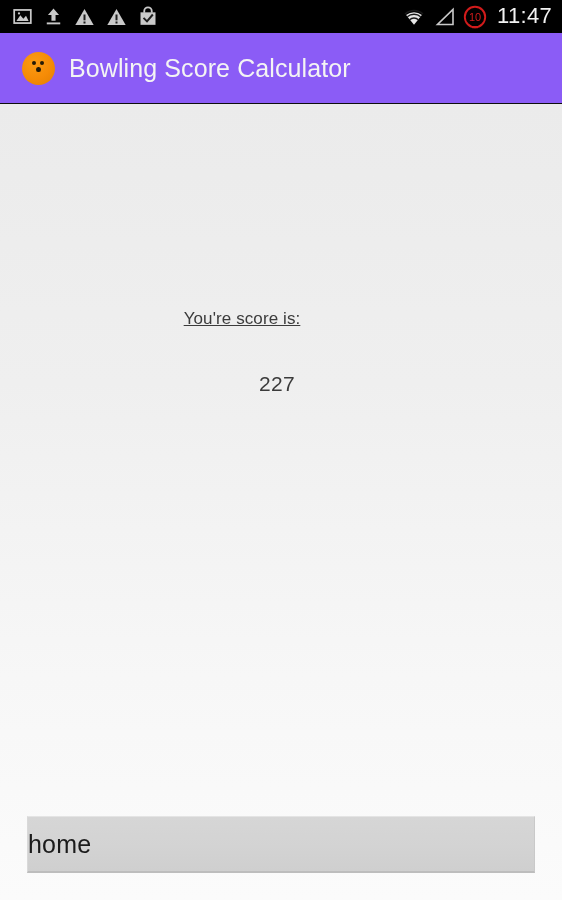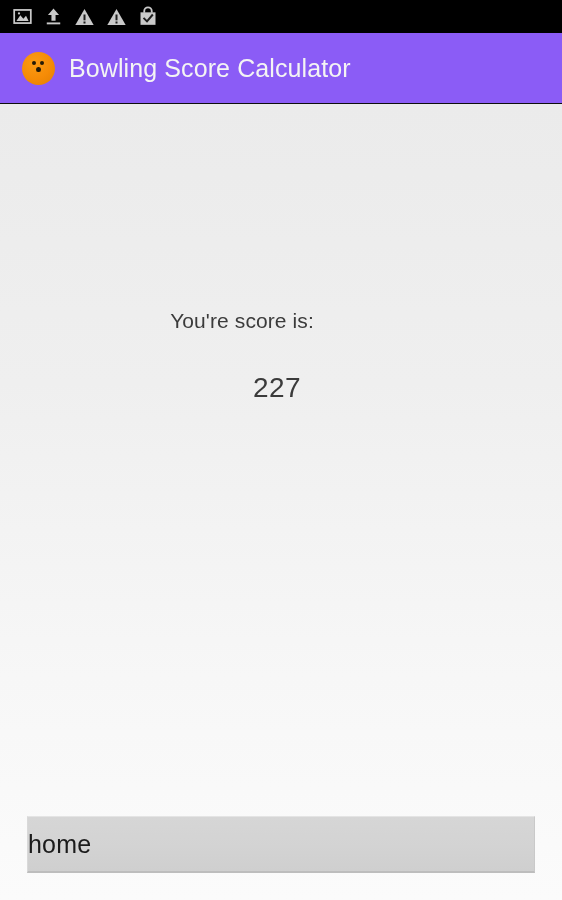--- a/index.html
+++ b/index.html
@@ -109,32 +109,33 @@
     height: 796px;
     background: linear-gradient(to bottom, #ebebeb 0%, #efefef 35%, #f7f7f7 72%, #fbfbfb 100%);
   }
   .score-label {
     position: absolute;
     left: 0;
     top: 205px;
     width: 484px;
     text-align: center;
     color: #3b3b3b;
-    font-size: 21px;
+    font-size: 17px;
     font-weight: 400;
     letter-spacing: 0.1px;
+    text-decoration: underline;
   }
   .score-value {
     position: absolute;
     left: 0;
     top: 268px;
     width: 562px;
     text-align: center;
     color: #3b3b3b;
-    font-size: 28px;
+    font-size: 21px;
     font-weight: 400;
     letter-spacing: 0.4px;
     padding-right: 8px;
     box-sizing: border-box;
   }
 
   
   .home-button {
     position: absolute;
     left: 27px;
@@ -198,20 +199,47 @@
       <span class="sbicon">
         <svg width="20" height="21" viewBox="0 0 24 24">
           <path d="M3 7 L21 7 L21 22 L3 22 Z" fill="#c9c9c9"></path>
           <path d="M7.5 7.5 L7.5 5.5 A4.5 4.5 0 0 1 16.5 5.5 L16.5 7.5" fill="none" stroke="#c9c9c9" stroke-width="2.2"></path>
           <path d="M7.5 14.5 L10.8 17.8 L17 10.5" fill="none" stroke="#1d1d1d" stroke-width="2.4" stroke-linecap="square"></path>
         </svg>
       </span>
 
     </div>
 
+    <div class="status-right">
+
+      <span class="sbicon">
+        <svg width="26" height="20" viewBox="0 0 26 20">
+          <path d="M13 17.8 L5.1 8.0 A12.4 12.4 0 0 1 20.9 8.0 Z" fill="#e8e8e8"></path>
+          <path d="M4.0 6.9 A13.6 13.6 0 0 1 22.0 6.9" fill="none" stroke="#1a1a1a" stroke-width="1.4"></path>
+          <path d="M6.3 9.8 A10.0 10.0 0 0 1 19.7 9.8" fill="none" stroke="#1a1a1a" stroke-width="1.4"></path>
+          <path d="M8.6 12.7 A6.5 6.5 0 0 1 17.4 12.7" fill="none" stroke="#1a1a1a" stroke-width="1.4"></path>
+        </svg>
+      </span>
+
+      <span class="sbicon">
+        <svg width="22" height="20" viewBox="0 0 22 20">
+          <path d="M19 2.5 L19 17.5 L3.5 17.5 Z" fill="none" stroke="#c9c9c9" stroke-width="1.6"></path>
+        </svg>
+      </span>
+
+      <span class="sbicon">
+        <svg width="24" height="24" viewBox="0 0 24 24">
+          <circle cx="12" cy="12" r="10.2" fill="none" stroke="#d11b1b" stroke-width="1.9"></circle>
+          <text x="12" y="16.2" text-anchor="middle" font-family="Liberation Sans, sans-serif" font-size="11" fill="#d11b1b">10</text>
+          <rect x="9" y="21" width="6" height="2.2" fill="#d11b1b"></rect>
+        </svg>
+      </span>
+
+      <span class="status-time">11:47</span>
+    </div>
   </div>
 
   <div class="action-bar">
     <div class="app-icon">
       <div class="ball">
         <div class="hole h1"></div>
         <div class="hole h2"></div>
         <div class="hole h3"></div>
       </div>
     </div>

